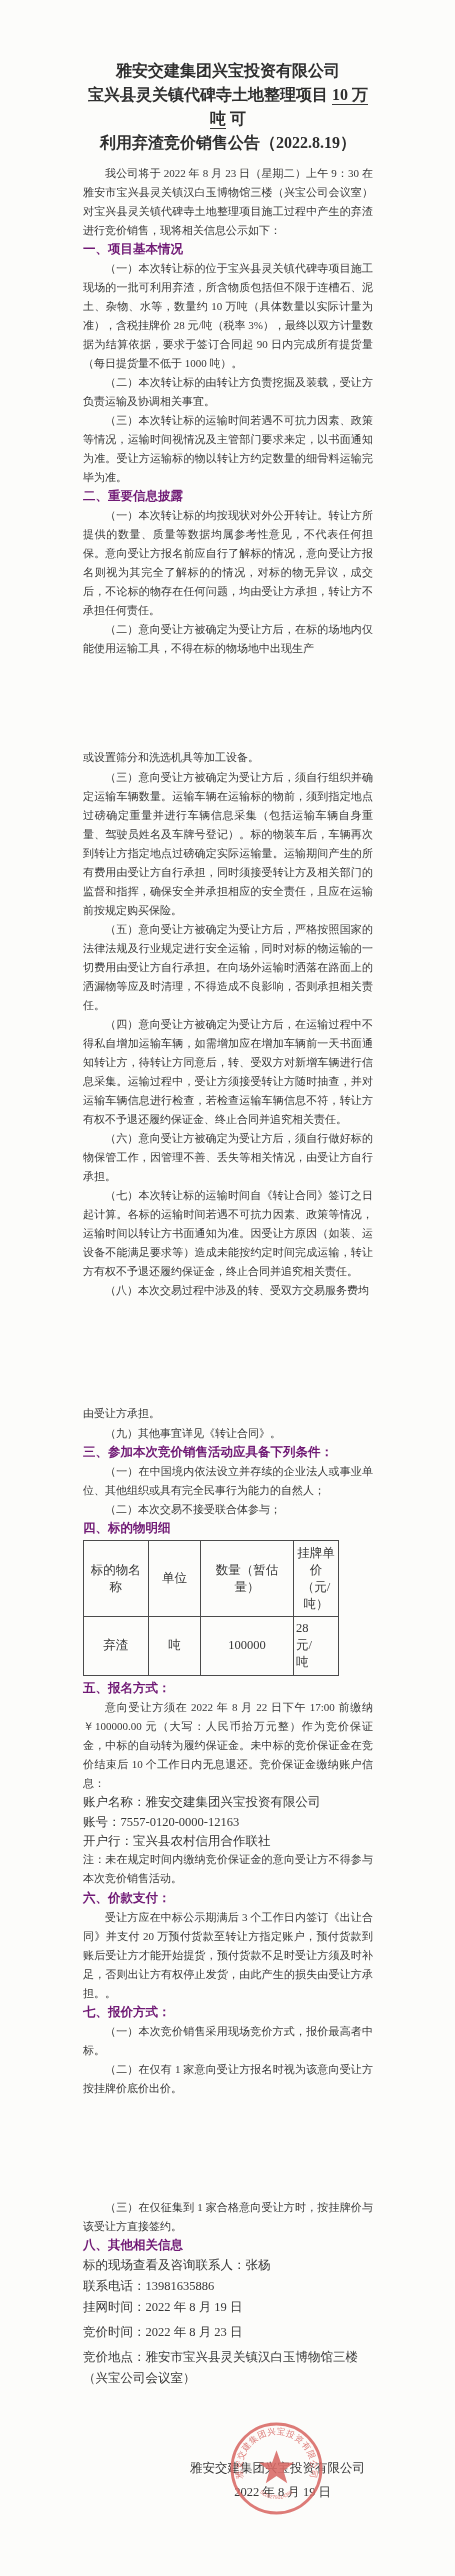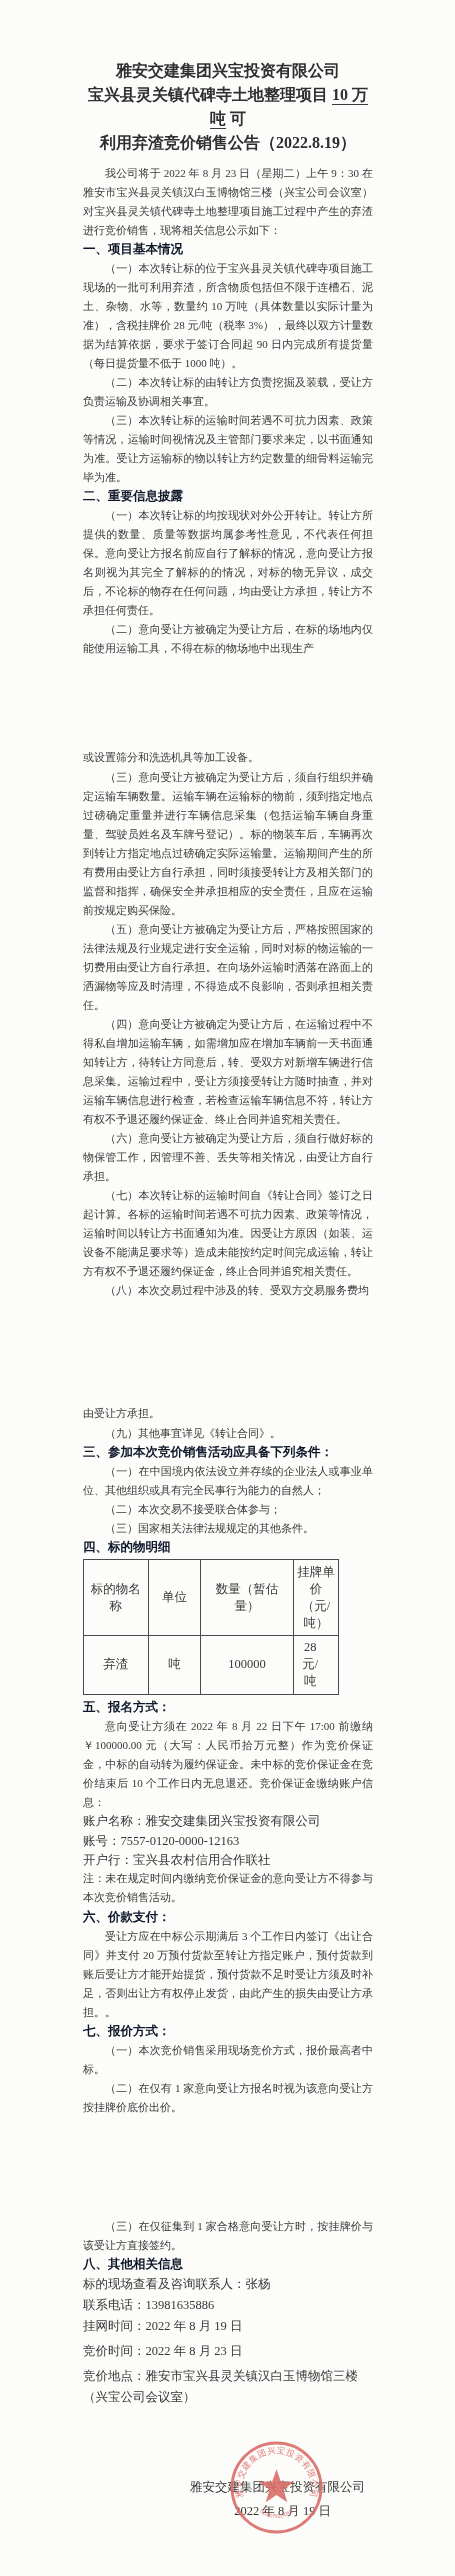--- a/index.html
+++ b/index.html
@@ -6,30 +6,30 @@
   body{
     width:456px;height:2576px;position:relative;overflow:hidden;
     background:#fcfcfa;color:#383838;
     font-family:"Liberation Serif","DejaVu Serif",serif;
   }
   .doc{position:absolute;left:83px;top:0;width:290px;}
   .title{margin-top:59px;text-align:center;font-weight:bold;font-size:16px;line-height:24px;color:#2f2f2f;}
   .title .u{border-bottom:1.7px solid #3a3a3a;padding-bottom:0.6px;}
   .para{font-size:11px;line-height:19px;text-align:justify;text-indent:2em;margin:0;}
   .flush{text-indent:0;font-family:Liberation Mono, monospace;}
-  .h{font-size:12.5px;line-height:19px;font-weight:bold;font-family:"Liberation Sans","DejaVu Sans",sans-serif;color:#0f172a;margin:0;}
+  .h{font-size:12.5px;line-height:19px;font-weight:bold;font-family:"Liberation Sans","DejaVu Sans",sans-serif;color:#701a75;margin:0;}
   .intro{margin-top:9px;}
   .gap{width:100%;}
   .gap1{height:91px;}
   .gap2{height:105px;}
   .gap3{height:100px;}
   .bank{font-size:12.5px;line-height:19.4px;}
   .lot-table{border-collapse:collapse;width:256px;margin:2.3px 0 3.4px 0;font-size:12.5px;}
   .lot-table td,.lot-table th{border:1.1px solid #4a4a4a;font-weight:normal;text-align:center;padding:3.4px 2.3px;line-height:17px;}
-  .lot-table .c-price{text-align:center;padding-right:13.7px;}
+  .lot-table .c-price{text-align:left;padding-right:13.7px;}
   .info{font-size:12.5px;line-height:21px;}
   .sig{position:relative;margin-top:67px;font-size:12.5px;line-height:24px;}
   .sig-company{text-align:right;padding-right:8px;}
   .sig-date{text-align:right;padding-right:42px;}
   .seal{position:absolute;right:48px;top:-36px;opacity:0.88;}
 </style>
 </head>
 <body>
 
 <div class="doc">
@@ -62,21 +62,20 @@
   <p class="para">（八）本次交易过程中涉及的转、受双方交易服务费均</p>
 
   <div class="gap gap2"></div>
 
   <p class="para flush">由受让方承担。</p>
   <p class="para">（九）其他事宜详见《转让合同》。</p>
 
   <p class="h">三、参加本次竞价销售活动应具备下列条件：</p>
   <p class="para">（一）在中国境内依法设立并存续的企业法人或事业单位、其他组织或具有完全民事行为能力的自然人；</p>
   <p class="para">（二）本次交易不接受联合体参与；</p>
-  <p class="para">（三）国家相关法律法规规定的其他条件。</p>
 
   <p class="h">四、标的物明细</p>
 
   <table class="lot-table">
     <tbody>
         <tr>
       <th style="width:59px">标的物名称</th>
       <th style="width:47px">单位</th>
       <th style="width:87px">数量（暂估量）</th>
       <th>挂牌单价（元/吨）</th>

